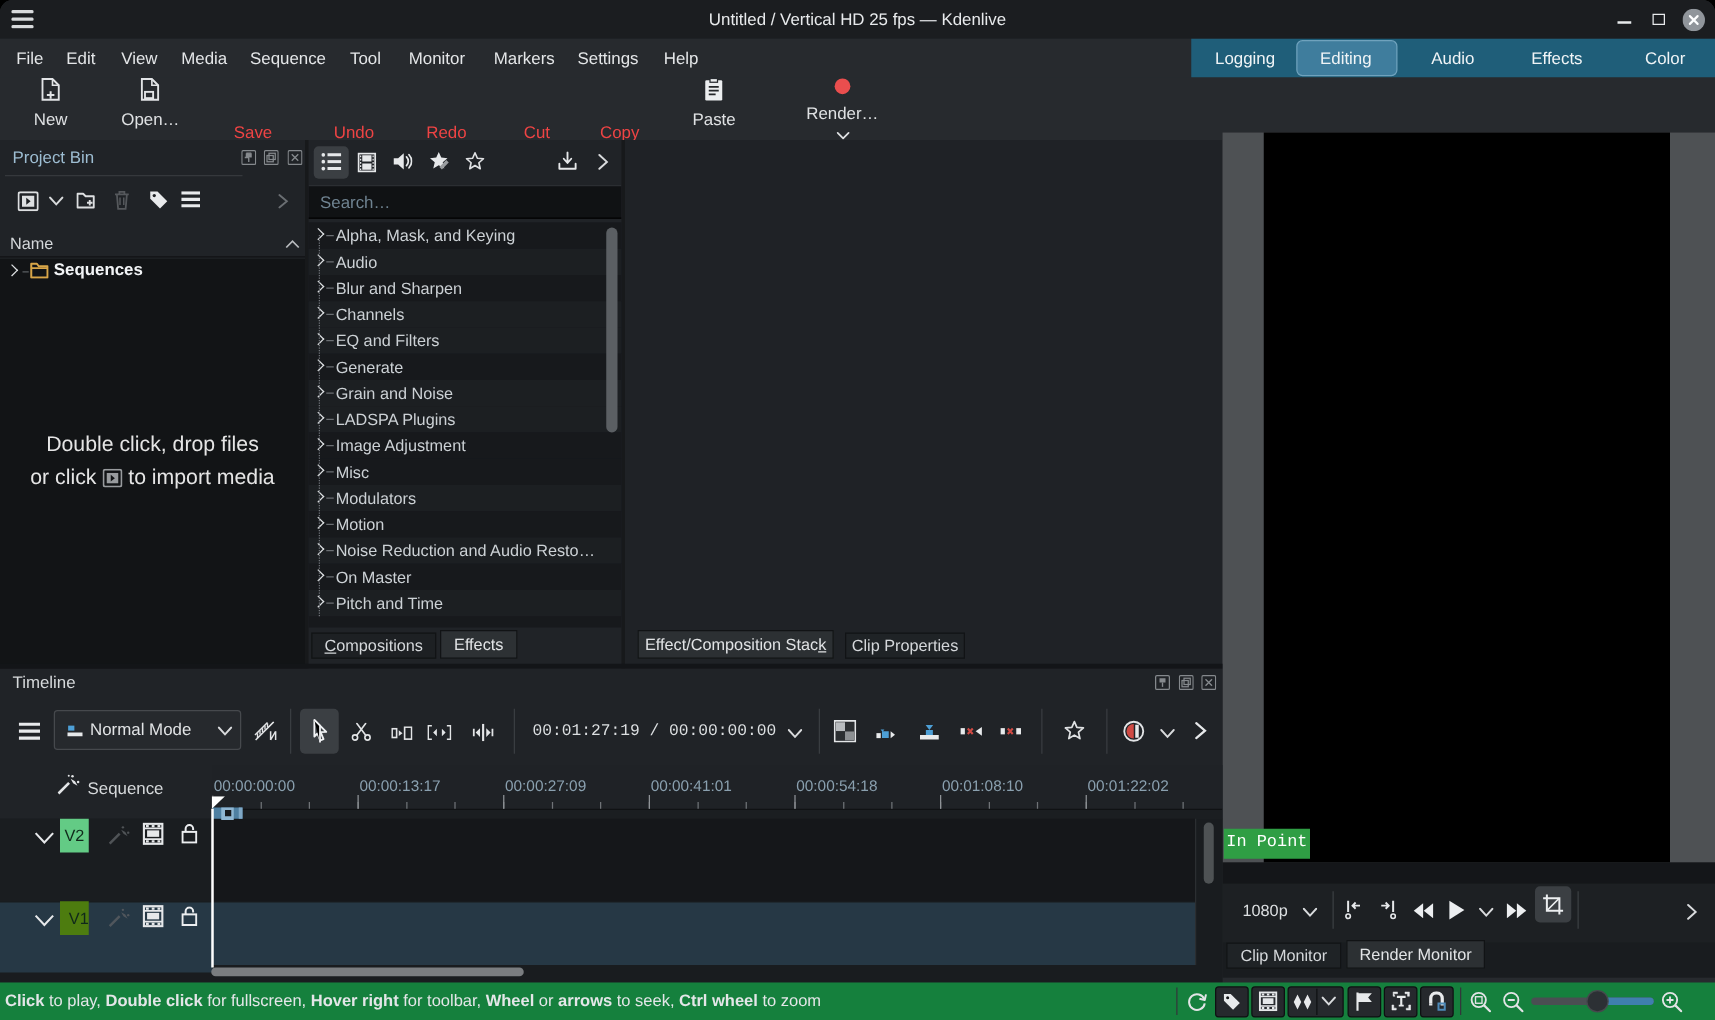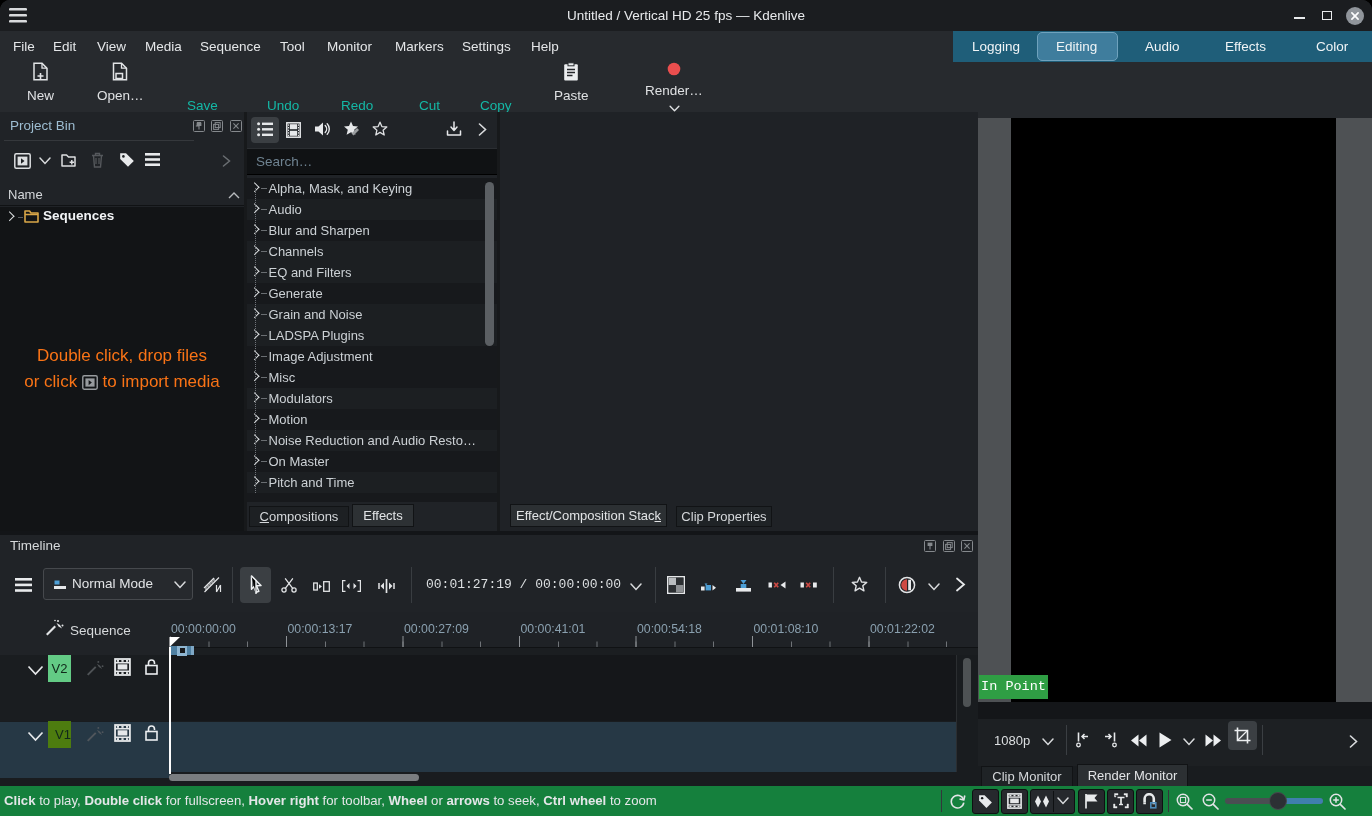--- a/index.html
+++ b/index.html
@@ -13,29 +13,29 @@
 #title { position:absolute; left:0; top:0; width:100%; text-align:center; line-height:31px; font-size:13.5px; color:#e8eaec; }
 
 #menubar { position:absolute; left:0; top:31px; width:1372px; height:31px; background:#272a2e; }
 .menuitem { position:absolute; top:0; height:31px; line-height:31px; font-size:13.5px; color:#e4e6e8; }
 #tealbar { position:absolute; left:953px; top:0; width:419px; height:31px; background:#1f5e79; }
 .tealtab { position:absolute; top:0; height:31px; line-height:31px; color:#f0f4f6; font-size:13.5px; }
 #tealactive { position:absolute; left:84px; top:1px; width:81px; height:29px; background:#3f7d9d; border:1px solid #6fa2bd; border-radius:5px; }
 
 #toolbar { position:absolute; left:0; top:62px; width:1372px; height:50px; background:#272a2e; }
 .tbtn { position:absolute; top:0; height:50px; display:flex; align-items:center; gap:7px; font-size:13.5px; color:#dfe1e3;flex-direction:column; }
-.tbtn.dis { color:#14b8a6;gap:36px; }
+.tbtn.dis { color:#ef4444;gap:36px; }
 .sep { position:absolute; width:1px; background:#393d41; }
 
 #projectbin { position:absolute; left:0; top:112px; width:244px; height:423px; background:#202327; }
 #effectspanel { position:absolute; left:247px; top:112px; width:250px; height:423px; background:#202327; }
 #maingap1 { position:absolute; left:244px; top:112px; width:3px; height:423px; background:#17191b; }
 #maingap2 { position:absolute; left:497px; top:112px; width:3px; height:423px; background:#17191b; }
 #centerpanel { position:absolute; left:500px; top:112px; width:478px; height:423px; background:#1f2226; }
-#monitor { position:absolute; left:978px; top:118px; width:394px; height:676px; background:#1e2124;padding-left:30px; }
+#monitor { position:absolute; left:978px; top:106px; width:394px; height:676px; background:#1e2124;padding-left:30px; }
 .fxrow { position:relative; height:21px; line-height:21px; padding-left:21.5px; color:#ccd1d5; font-size:13px; white-space:nowrap; overflow:hidden; }
 .fxrow.a { background:#17191c; }
 .fxrow.b { background:#1c1f22; }
 .fxrow i { position:absolute; left:3.5px; top:6px; width:6.5px; height:6.5px; border-right:1.8px solid #dfe2e4; border-bottom:1.8px solid #dfe2e4; transform:rotate(-45deg); }
 .fxrow::before { content:""; position:absolute; left:13.5px; top:10px; width:6px; height:1px; background:#6a6e72; }
 
 #timeline { position:absolute; left:0; top:535px; width:978px; height:251px; background:#202327; }
 
 #statusbar { position:absolute; left:0; top:786px; width:1372px; height:30px; background:#15803d; }
 .trkhdr { position:absolute; left:0; width:170px; height:0; }
@@ -208,21 +208,21 @@
     </div>
     <div class="abs" style="left:0;top:95px;width:246px;height:328px;background:#121416">
       <div class="abs" style="left:6px;top:6px;width:6.5px;height:6.5px;border-right:1.8px solid #dfe2e4;border-bottom:1.8px solid #dfe2e4;transform:rotate(-45deg)"></div>
       <div class="abs" style="left:18px;top:10px;width:5px;height:1px;background:#5a5e62"></div>
       <svg class="abs" style="left:24px;top:2px" width="15" height="14" viewBox="0 0 15 14">
           <path d="M1 2 h4.5 l1.5 2 H14 V13 H1 Z" fill="none" stroke="#d9a648" stroke-width="1.6" stroke-linejoin="round"></path>
           <path d="M1 5.5 H14" stroke="#d9a648" stroke-width="1.3"></path>
         </svg>
       <span class="abs" style="left:43px;top:1px;font-weight:bold;font-size:13.5px;color:#f2f4f6">Sequences</span>
     </div>
-    <div class="abs" style="left:0;top:231px;width:244px;text-align:center;color:#f97316;font-size:17px;line-height:26px">Double click, drop files<br>or click <svg style="display:inline-block;vertical-align:-3px" width="16" height="15" viewBox="0 0 17 16">
+    <div class="abs" style="left:0;top:231px;width:244px;text-align:center;color:#e5e5e5;font-size:17px;line-height:26px">Double click, drop files<br>or click <svg style="display:inline-block;vertical-align:-3px" width="16" height="15" viewBox="0 0 17 16">
           <rect x="0.8" y="0.8" width="15.4" height="14.4" rx="1.5" fill="none" stroke="#989b9e" stroke-width="1.5"></rect>
           <rect x="3.6" y="3.6" width="9.8" height="8.8" fill="#989b9e"></rect>
           <path d="M7 5.2 L10.5 8 L7 10.8 Z" fill="#121416"></path>
         </svg> to import media</div>
   </div>
   <div id="maingap1"></div>
   <div id="maingap2"></div>
   <div id="effectspanel">
     <div class="abs" style="left:4px;top:5px;width:28px;height:26px;background:#3b3f43;border-radius:4px"></div>
     <svg class="abs" style="left:10px;top:10px" width="16" height="15" viewBox="0 0 16 15">

